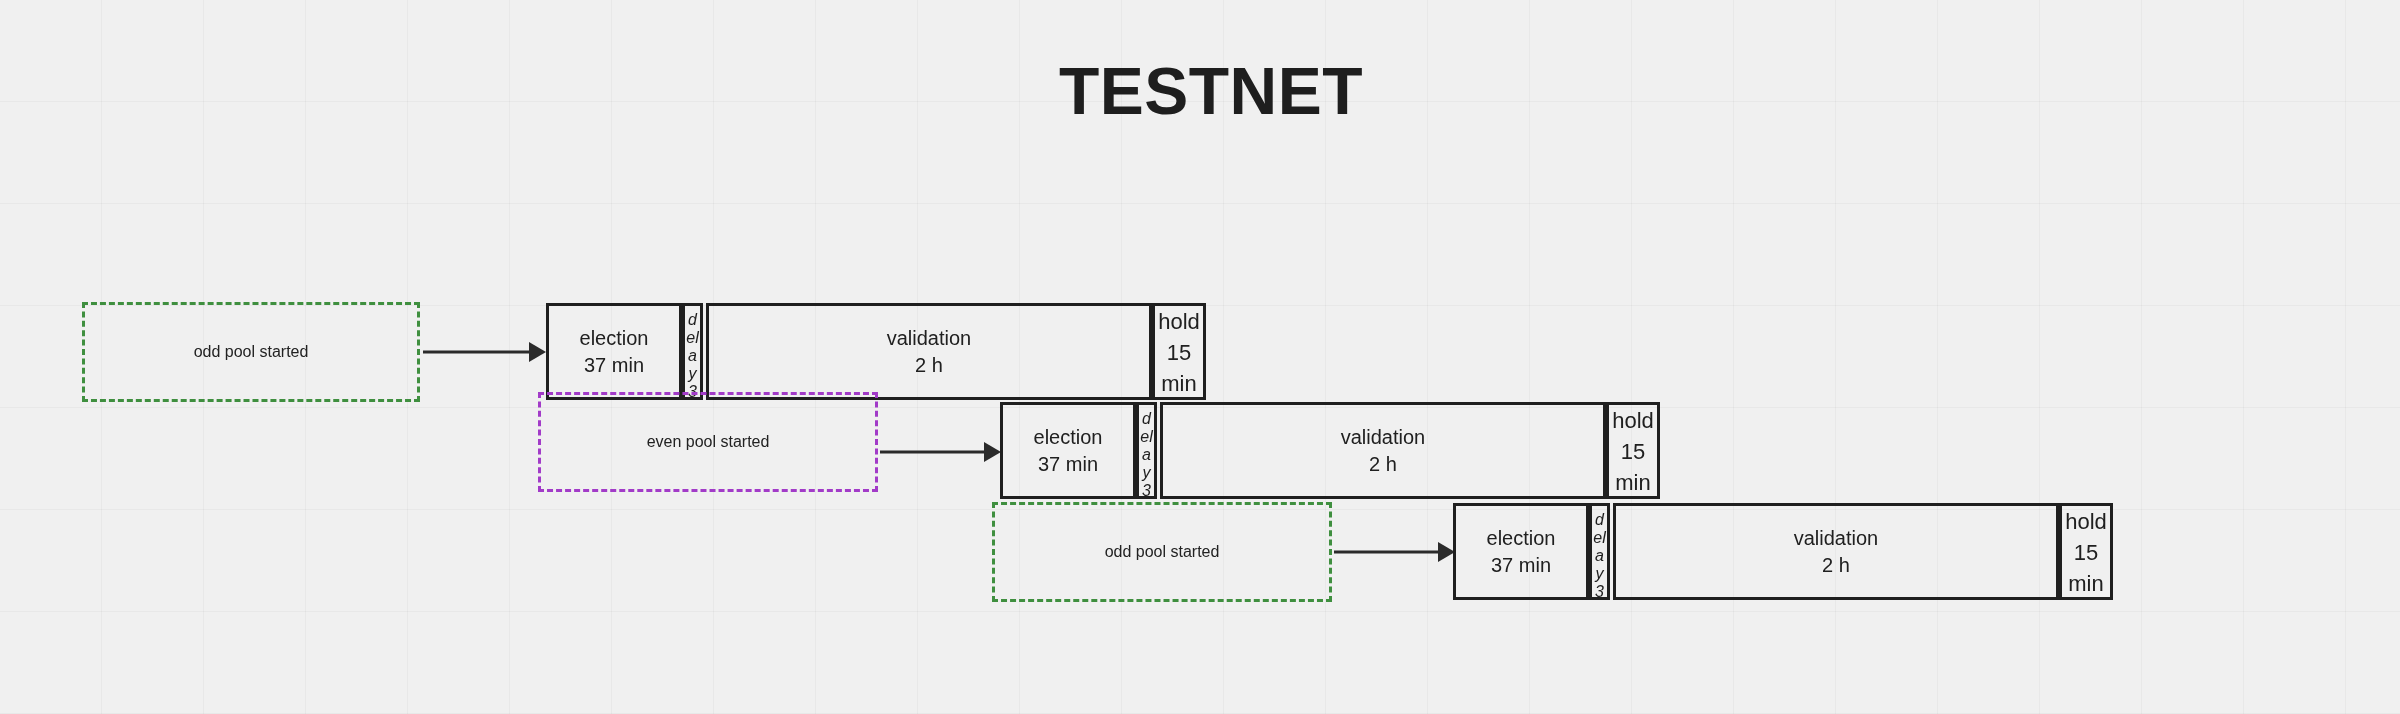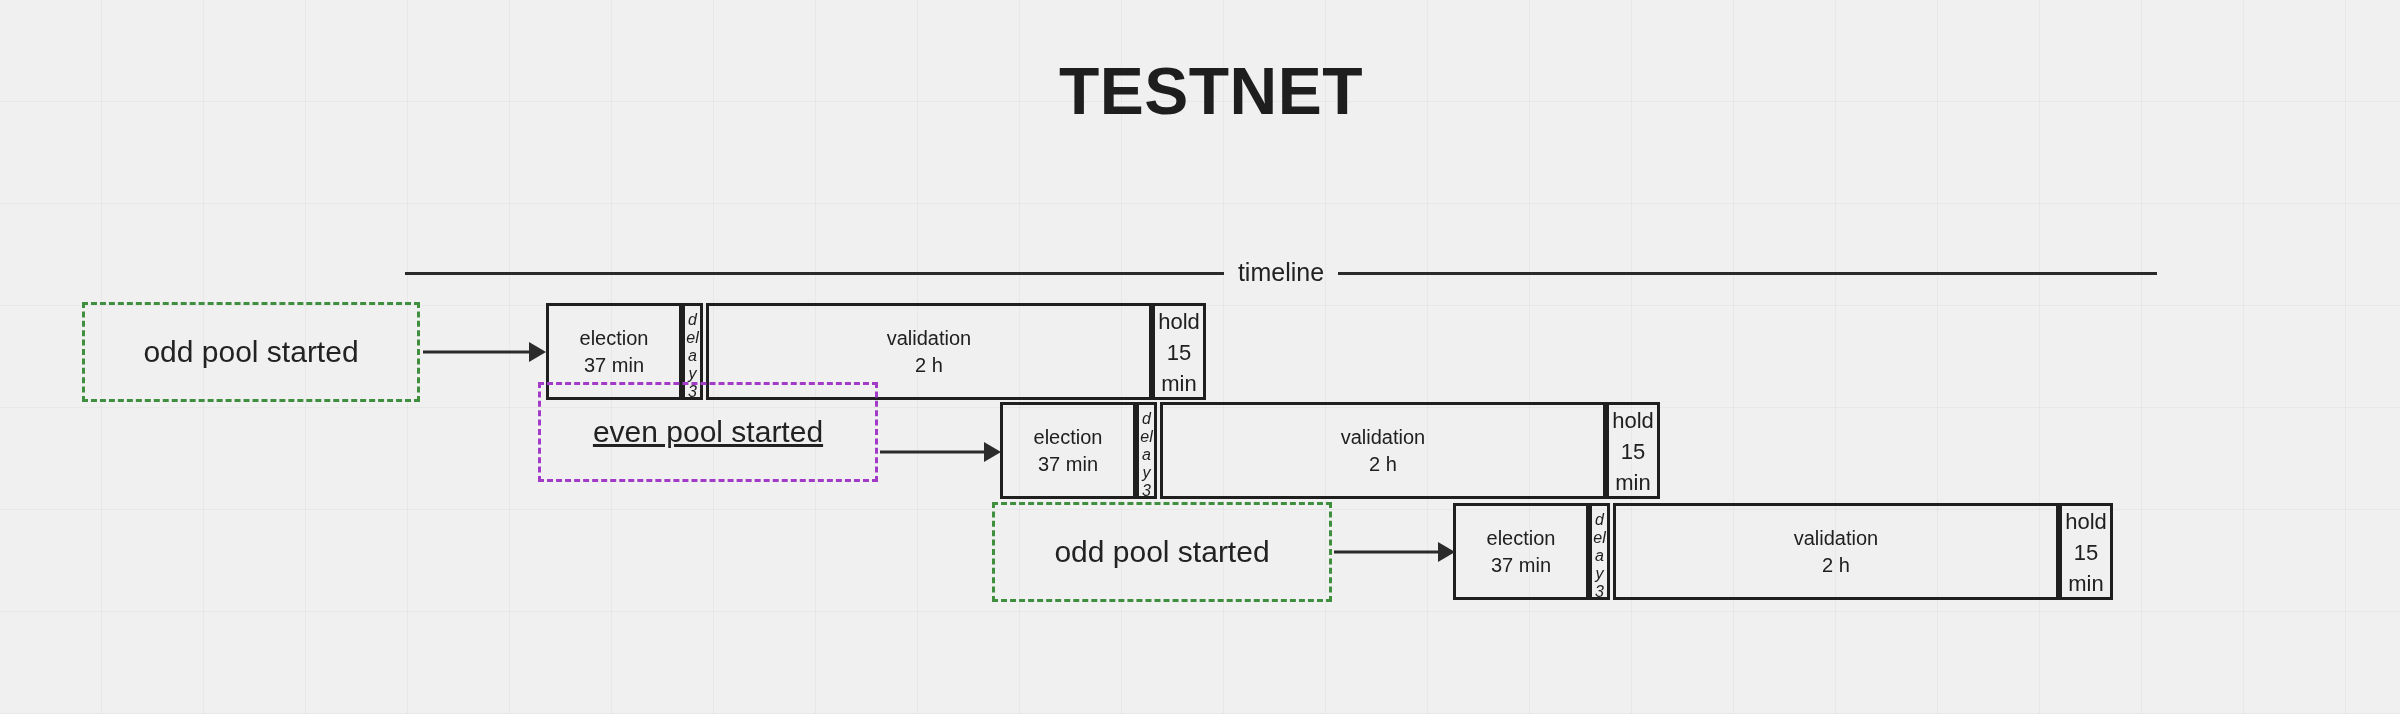--- a/index.html
+++ b/index.html
@@ -109,21 +109,21 @@
   }
 
   
   .phase.hold { font-size: 22px; line-height: 1.42; justify-content: space-between; }
 
   
   .note {
     display: flex;
     align-items: center;
     justify-content: center;
-    font-size: 30px;
+    font-size: 16px;
     color: #222;
     background: transparent;
   }
   .note.green  { border: 3px dashed #3f8f3f; }
   .note.purple { border: 3px dashed #a23bc8; }
 
   
   .arrow { position: absolute; }
   .arrow .shaft {
     position: absolute;
@@ -142,25 +142,20 @@
     transform: translateY(-50%);
   }
 </style>
 </head>
 <body>
 
 <div id="stage">
 
   <div class="page-title">TESTNET</div>
 
-  <div class="timeline-axis">
-    <div class="rule"></div>
-    <div class="timeline-label">timeline</div>
-    <div class="rule"></div>
-  </div>
 
   <div class="abs note green" style="left:82px; top:302px; width:338px; height:100px;">
     <span>odd pool started</span>
   </div>
 
   <div class="arrow" style="left:423px; top:332px; width:124px; height:40px;">
     <div class="shaft" style="width:108px;"></div>
     <div class="head" style="left:106px;"></div>
   </div>
 
@@ -177,21 +172,21 @@
     <span class="l1">validation</span>
     <span class="l2">2 h</span>
   </div>
 
   <div class="abs phase hold" style="left:1152px; top:303px; width:54px; height:97px;">
     <span class="l1">hold</span>
     <span class="l2">15</span>
     <span class="l3">min</span>
   </div>
 
-  <div class="abs note purple" style="left:538px; top:382px; width:340px; height:100px;text-decoration:underline;">
+  <div class="abs note purple" style="left:538px; top:392px; width:340px; height:100px;">
     <span>even pool started</span>
   </div>
 
   <div class="arrow" style="left:880px; top:432px; width:124px; height:40px;">
     <div class="shaft" style="width:106px;"></div>
     <div class="head" style="left:104px;"></div>
   </div>
 
   <div class="abs phase" style="left:1000px; top:402px; width:136px; height:97px;">
     <span class="l1">election</span>

